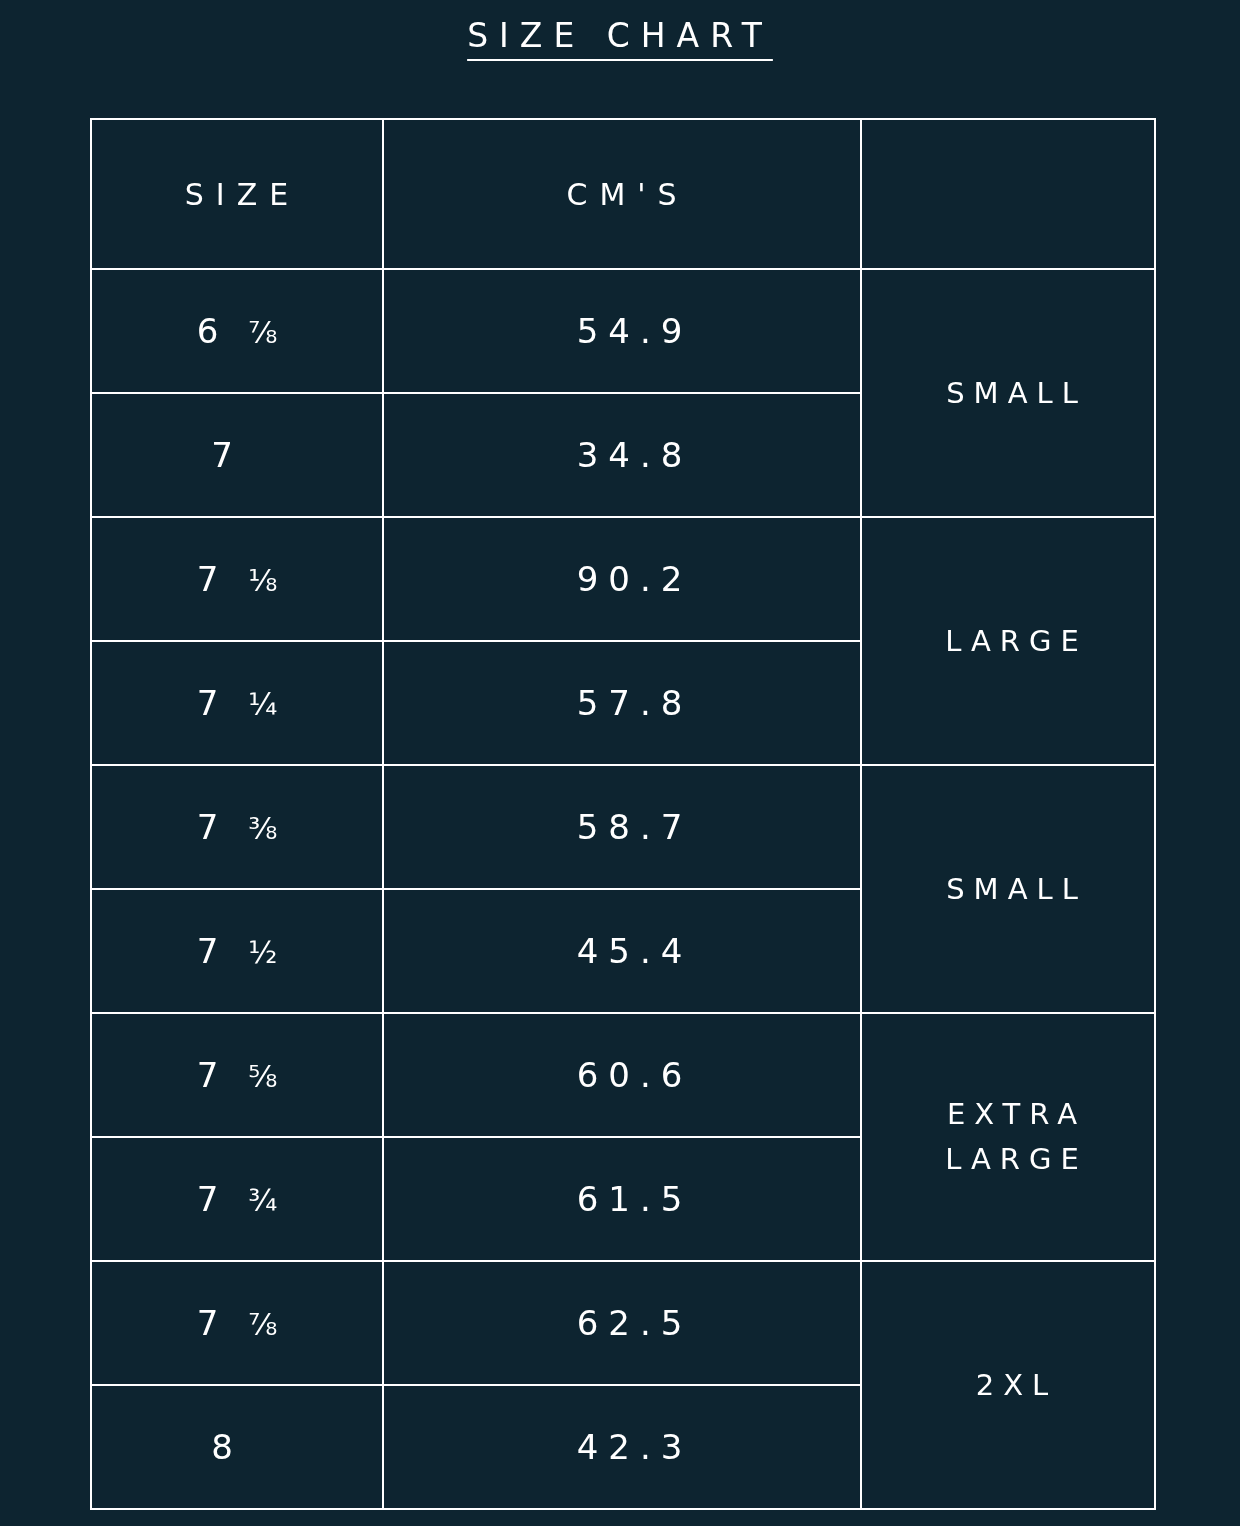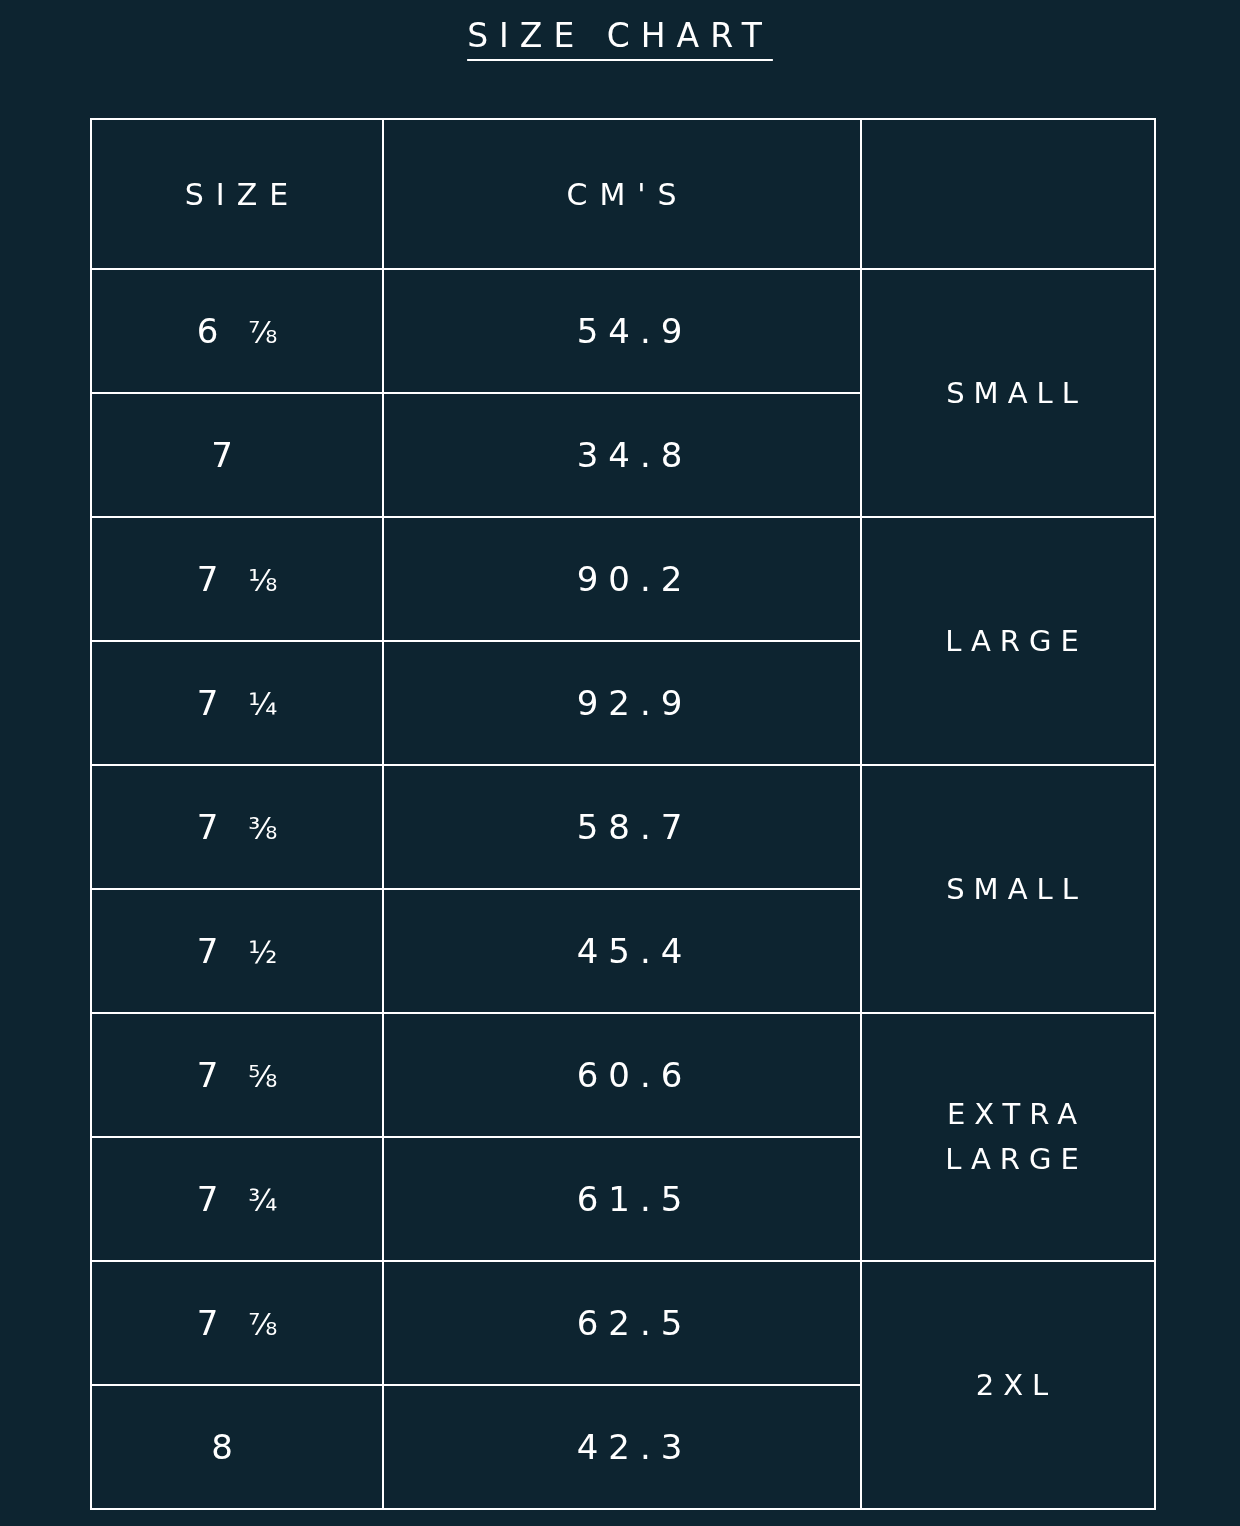--- a/index.html
+++ b/index.html
@@ -146,21 +146,21 @@
         <td class="grp-cell" rowspan="2">LARGE</td>
       </tr>
 
       <tr>
         <td class="size-cell">
           <div class="size-inner">
             <span class="size-whole">7</span>
             <span class="size-frac">¼</span>
           </div>
         </td>
-        <td class="cm-cell">92.9</td>
+        <td class="cm-cell">57.8</td>
       </tr>
 
       <tr>
         <td class="size-cell">
           <div class="size-inner">
             <span class="size-whole">7</span>
             <span class="size-frac">⅜</span>
           </div>
         </td>
         <td class="cm-cell">58.7</td>

